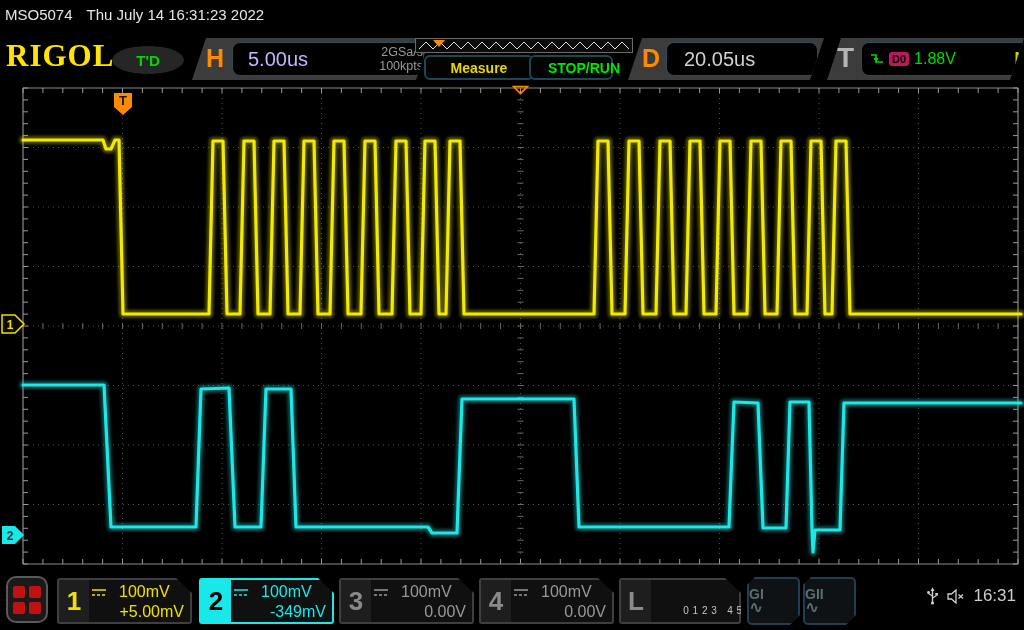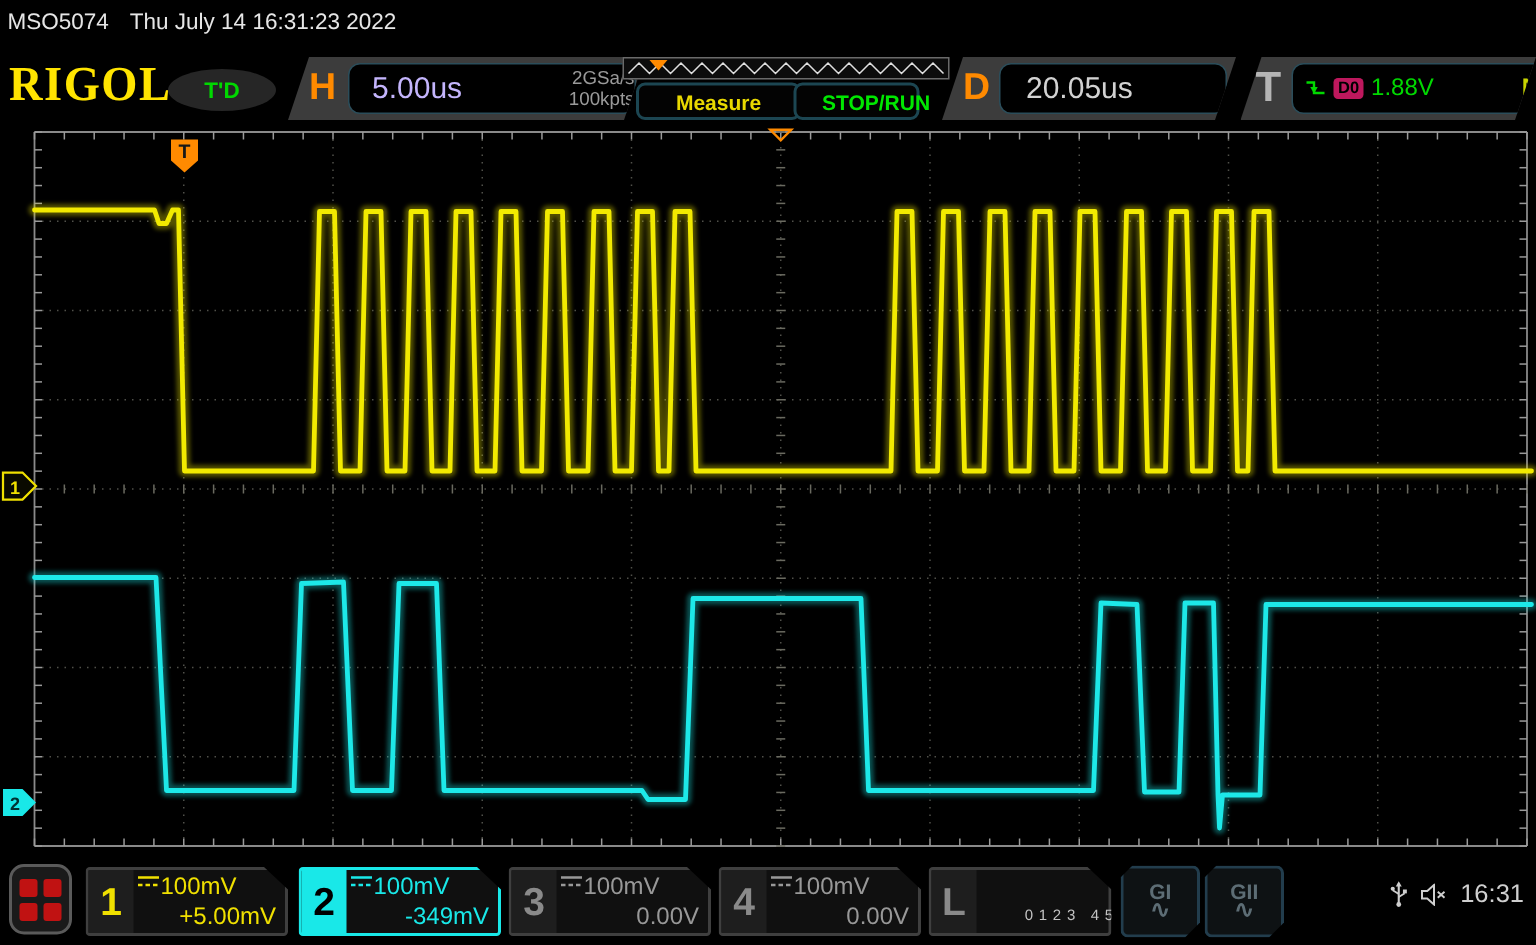--- a/index.html
+++ b/index.html
@@ -53,35 +53,35 @@
     border:2px solid #5a5a5a;border-radius:10px;box-sizing:border-box;
     display:grid;grid-template-columns:12px 12px;grid-template-rows:12px 12px;gap:4px;
     align-content:center;justify-content:center;}
   #menu-btn .sq{background:#c01212;border-radius:2px;}
   .chbox{position:absolute;top:6px;width:135px;height:46px;background:#101010;
     border:2px solid #3f3f3f;border-radius:3px;box-sizing:border-box;
     clip-path:polygon(0 0,calc(100% - 16px) 0,100% 15px,100% 100%,0 100%);}
   .chbox .tab{position:absolute;left:0;top:0;width:30px;height:100%;background:#1e1e1e;
     display:flex;align-items:center;justify-content:center;font-size:26px;font-weight:bold;}
   .chbox .vals{position:absolute;left:32px;top:2px;right:6px;font-size:16px;line-height:20px;}
-  .chbox .l1{display:flex;align-items:flex-start;gap:0;}
+  .chbox .l1{display:flex;align-items:center;gap:12px;}
   .chbox .l2{text-align:right;}
   .ch1{color:#f0e000;}
   .ch2-sel{color:#19e8e8;border-color:#19e8e8;}
   .ch2-sel .tab{background:#19e8e8;color:#000;}
   .chgray{color:#989898;}
   .chgray .tab{color:#8a8a8a;}
   #ch1-box{left:57px;} #ch2-box{left:199px;} #ch3-box{left:339px;} #ch4-box{left:479px;}
   #la-box{left:619px;width:122px;}
   #la-box .digits{position:absolute;left:36px;top:5px;right:4px;color:#c4c4c4;
     font-size:10px;line-height:17px;letter-spacing:.5px;white-space:pre;}
   .gen-btn{position:absolute;top:5px;width:53px;height:48px;background:#0e1214;
     border:2px solid #223d4d;border-radius:5px;box-sizing:border-box;
     clip-path:polygon(8px 0,100% 0,100% calc(100% - 10px),calc(100% - 10px) 100%,0 100%,0 8px);
-    display:flex;flex-direction:column;align-items:center;justify-content:center;
+    display:flex;flex-direction:column;align-items:flex-start;justify-content:center;
     color:#5d6d75;font-weight:bold;font-size:14px;line-height:13px;}
   #gen1-btn{left:747px;} #gen2-btn{left:803px;}
   .genwave{font-size:17px;font-family:"DejaVu Sans",sans-serif;}
   #status{position:absolute;right:8px;top:14px;display:flex;align-items:center;gap:8px;color:#cfcfcf;}
   #clock{font-size:17px;}
 </style>
 </head>
 <body>
 
 <div id="screen">

